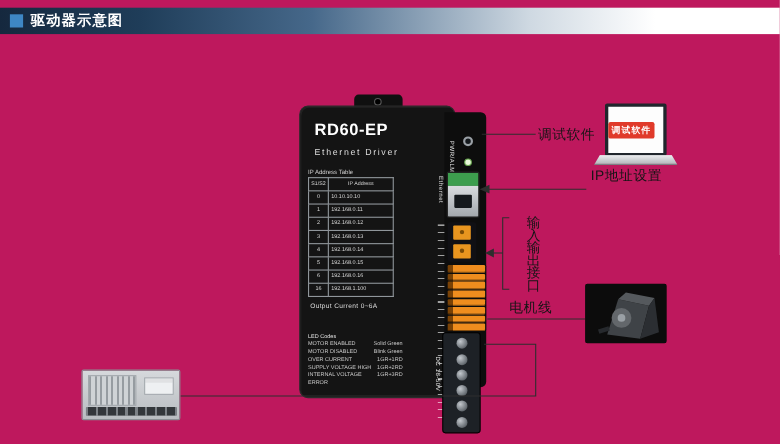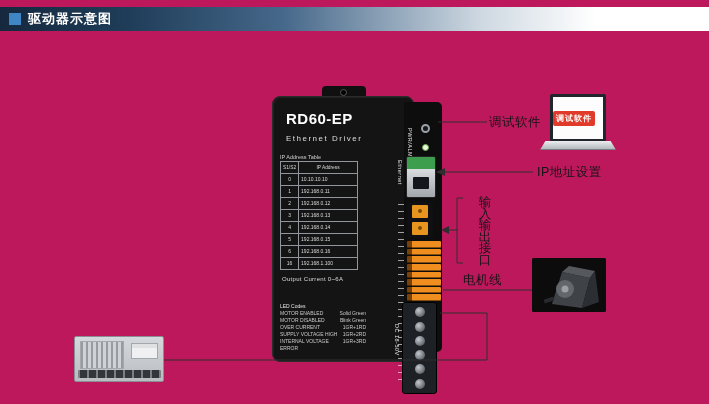--- a/index.html
+++ b/index.html
@@ -73,21 +73,21 @@
 
   .power-conn{position:absolute;left:132px;top:218px;width:35px;height:92px;background:#1d2126;
               border:1px solid #000;border-radius:3px;display:flex;flex-direction:column;
               justify-content:space-evenly;align-items:center}
   .screw{width:10px;height:10px;border-radius:50%;
          background:radial-gradient(circle at 35% 35%,#c3c8cd,#70767c 60%,#383d42)}
 
   
   .callout{position:absolute;font-size:12.5px;color:#151515;letter-spacing:.5px;z-index:6}
   .lbl-eth{left:489px;top:114px}
-  .lbl-ip{left:537px;top:164px}
+  .lbl-ip{left:537px;top:152px}
   .lbl-motor{left:463px;top:272px}
   .lbl-dc{left:92px;top:312px}
   .io-label{position:absolute;left:472px;top:197px;width:26px;text-align:center;
             font-size:12.5px;color:#151515;z-index:6}
   .io-label span{display:block;line-height:11.5px}
 
   
   .laptop{position:absolute;left:540px;top:92px;width:76px;height:62px;z-index:6}
   .laptop-screen{position:absolute;left:10px;top:2px;width:56px;height:48px;background:#fdfdfd;
                  border:3px solid #20262c;border-radius:2px;display:flex;align-items:center;justify-content:flex-start}

